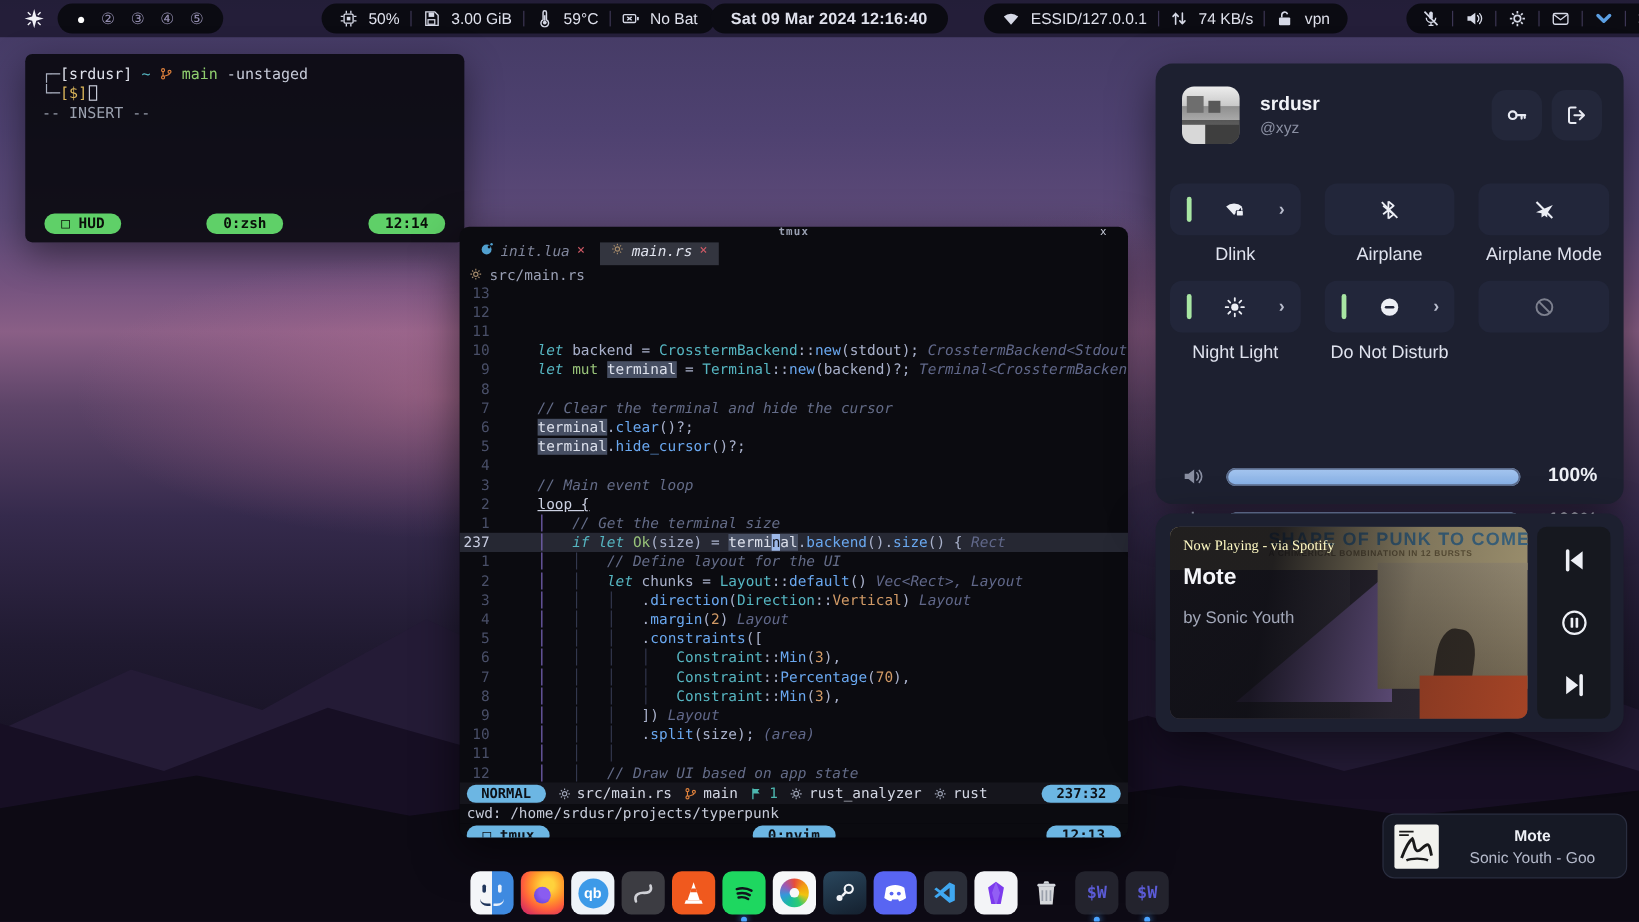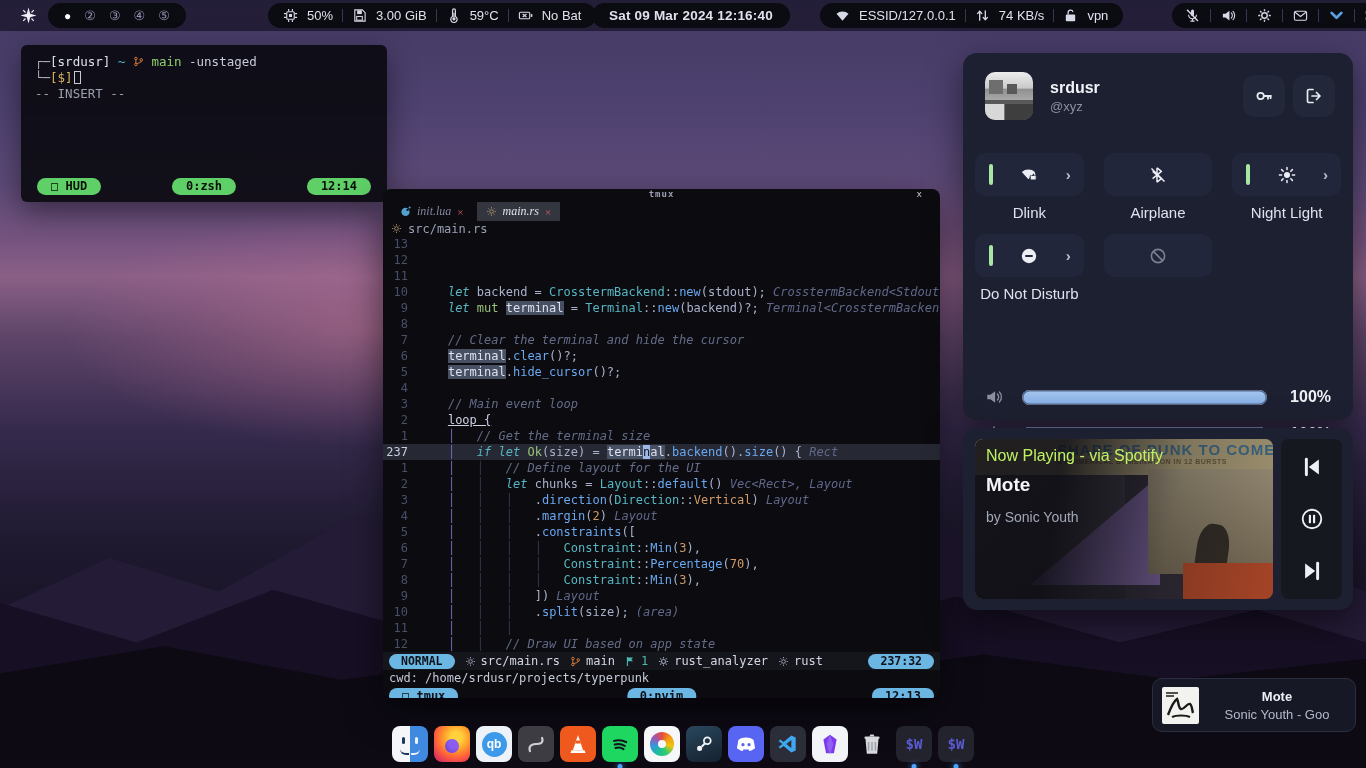--- a/index.html
+++ b/index.html
@@ -56,21 +56,21 @@
   .term-bar .r { position:absolute; right:16px; }
 
   
   .editwin { position:absolute; left:383px; top:189px; width:557px; height:509px; background:#0b0b10;
     border-radius:8px; box-shadow:0 12px 36px rgba(0,0,0,.55); overflow:hidden;
     font-family:"DejaVu Sans Mono", monospace; }
   .wtitle { height:13px; position:relative; }
   .wtitle .t { position:absolute; left:50%; transform:translateX(-50%); top:0; font-size:9px; font-weight:bold; color:#9aa0b2; letter-spacing:1px; }
   .wtitle .x { position:absolute; right:18px; top:0; font-size:9px; color:#c7cbd8; cursor:pointer; }
   .bufferline { height:19px; display:flex; align-items:center; padding-left:8px; gap:4px; }
-  .tab { display:flex; align-items:center; gap:6px; padding:0 9px; height:19px; font-size:12px; font-style:italic; color:#80869c; cursor:pointer;font-family:Liberation Serif, serif; }
+  .tab { display:flex; gap:6px; padding:0 9px; height:19px; font-size:12px; font-style:italic; color:#80869c; cursor:pointer; }
   .tab.active { background:#33353f; color:#e0e3ee; }
   .tab .close { color:#d05a66; font-style:normal; font-size:11px; }
   .tab .tic { width:11px; height:11px; display:inline-flex; }
   .tab .tic svg { width:100%; height:100%; }
   .winbar { height:15px; display:flex; align-items:center; gap:6px; padding-left:8px; font-size:12px; color:#9aa0b5; }
   .winbar .tic { width:11px; height:11px; display:inline-flex; color:#a58a6a; }
   .winbar .tic svg { width:100%; height:100%; }
 
   .code { position:relative; height:416px; font-size:12px; }
   .code-line { display:flex; height:16px; line-height:16px; white-space:pre; }
@@ -142,21 +142,21 @@
   .art-top { position:absolute; left:0; top:0; right:0; height:36px; background:#c8b88a; padding:2px 0 0 82px; }
   .art-t1 { font-size:15px; font-weight:bold; color:#4a7fa0; letter-spacing:1px; white-space:nowrap; }
   .art-t2 { font-size:7px; font-weight:bold; color:#7a6a45; letter-spacing:.5px; white-space:nowrap; }
   .art-gray { position:absolute; left:0; top:36px; width:150px; height:124px; background:linear-gradient(135deg,#5a5560 0%,#49444e 60%,#332f38 100%); }
   .art-purple { position:absolute; left:55px; top:36px; width:130px; height:110px; background:#8a6fae; clip-path:polygon(100% 0,100% 100%,0 100%); }
   .art-photo { position:absolute; right:0; top:30px; width:125px; height:105px; background:linear-gradient(180deg,#bcae8e,#8d7f63); }
   .art-fig { position:absolute; right:45px; top:55px; width:32px; height:60px; background:#3c342a; border-radius:40% 40% 20% 20%; transform:rotate(8deg); }
   .art-orange { position:absolute; right:0; bottom:0; width:90px; height:36px; background:#d0542c; }
   .art-overlay { position:absolute; inset:0; background:linear-gradient(100deg, rgba(10,10,16,.88) 28%, rgba(10,10,16,.38) 65%, rgba(10,10,16,.22) 100%); }
   .art-texts { position:absolute; left:11px; top:8px; color:#fff; }
-  .m-now { font-size:16px; color:#bef264; }
+  .m-now { font-size:12px; color:#fef9c3;font-family:Liberation Serif, serif; }
   .m-title { font-size:19px; font-weight:bold; margin-top:9px; color:#f4f5fa; }
   .m-artist { font-size:14px; color:#a2a7b8; margin-top:13px; }
   .m-controls { position:absolute; right:11px; top:11px; width:61px; height:160px; background:#16181f; border-radius:8px;
     display:flex; flex-direction:column; align-items:center; justify-content:space-between; padding:17px 0; }
   .m-btn { width:22px; height:22px; color:#eef0f6; cursor:pointer; display:flex; }
   .m-btn svg { width:100%; height:100%; }
 
   
   .notif { position:absolute; left:1152px; top:678px; width:204px; height:54px; background:#161925; border:1px solid #2a2e40; border-radius:10px; display:flex; align-items:center; }
   .notif-art { width:37px; height:37px; margin-left:9px; background:#f2f2ee; border-radius:2px; flex:none; position:relative; overflow:hidden; }
@@ -497,20 +497,31 @@
             <svg viewBox="0 0 18 18" width="100%" height="100%" fill="none" xmlns="http://www.w3.org/2000/svg">
               <path d="M8 1.8l4.4 3.6L3.6 12.6M8 16.2l4.4-3.6L3.6 5.4M8 1.8v14.4" stroke="currentColor" stroke-width="1.5" stroke-linejoin="round"></path>
               <path d="M2.5 2.5l13 13" stroke="currentColor" stroke-width="1.5"></path>
             </svg>
           </span>
         </div>
         <div class="tg-label">Airplane</div>
       </div>
       <div class="tg-cell">
         <div class="tile">
+          <span class="tg-ic">
+            <svg viewBox="0 0 18 18" width="100%" height="100%" fill="none" xmlns="http://www.w3.org/2000/svg">
+              <path d="M2 10.8l14-6-4.6 7v3.4L9 13.6l-2.4 1.6v-3.4z" fill="currentColor"></path>
+              <path d="M2.4 2.4l13.2 13.2" stroke="currentColor" stroke-width="1.7"></path>
+            </svg>
+          </span>
+        </div>
+        <div class="tg-label">Airplane Mode</div>
+      </div>
+      <div class="tg-cell">
+        <div class="tile">
           <div class="tg-bar"></div>
           <span class="tg-ic">
             <svg viewBox="0 0 18 18" width="100%" height="100%" fill="none" xmlns="http://www.w3.org/2000/svg">
               <circle cx="9" cy="9" r="3" fill="currentColor"></circle>
               <path d="M9 1.4v2.2M9 14.4v2.2M1.4 9h2.2M14.4 9h2.2M3.6 3.6l1.6 1.6M12.8 12.8l1.6 1.6M14.4 3.6l-1.6 1.6M5.2 12.8l-1.6 1.6" stroke="currentColor" stroke-width="1.5" stroke-linecap="round"></path>
             </svg>
           </span>
           <span class="tg-chev">›</span>
         </div>
         <div class="tg-label">Night Light</div>

